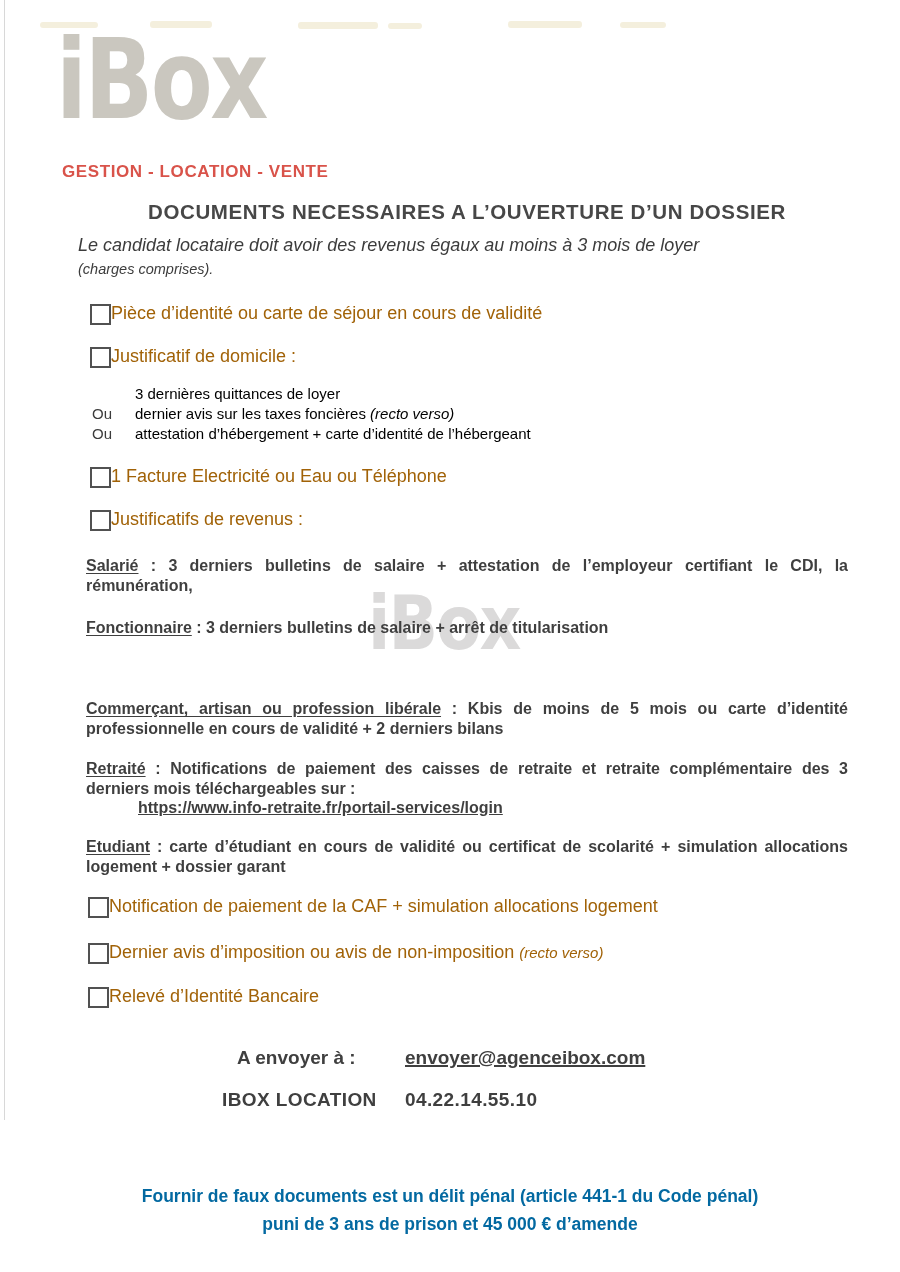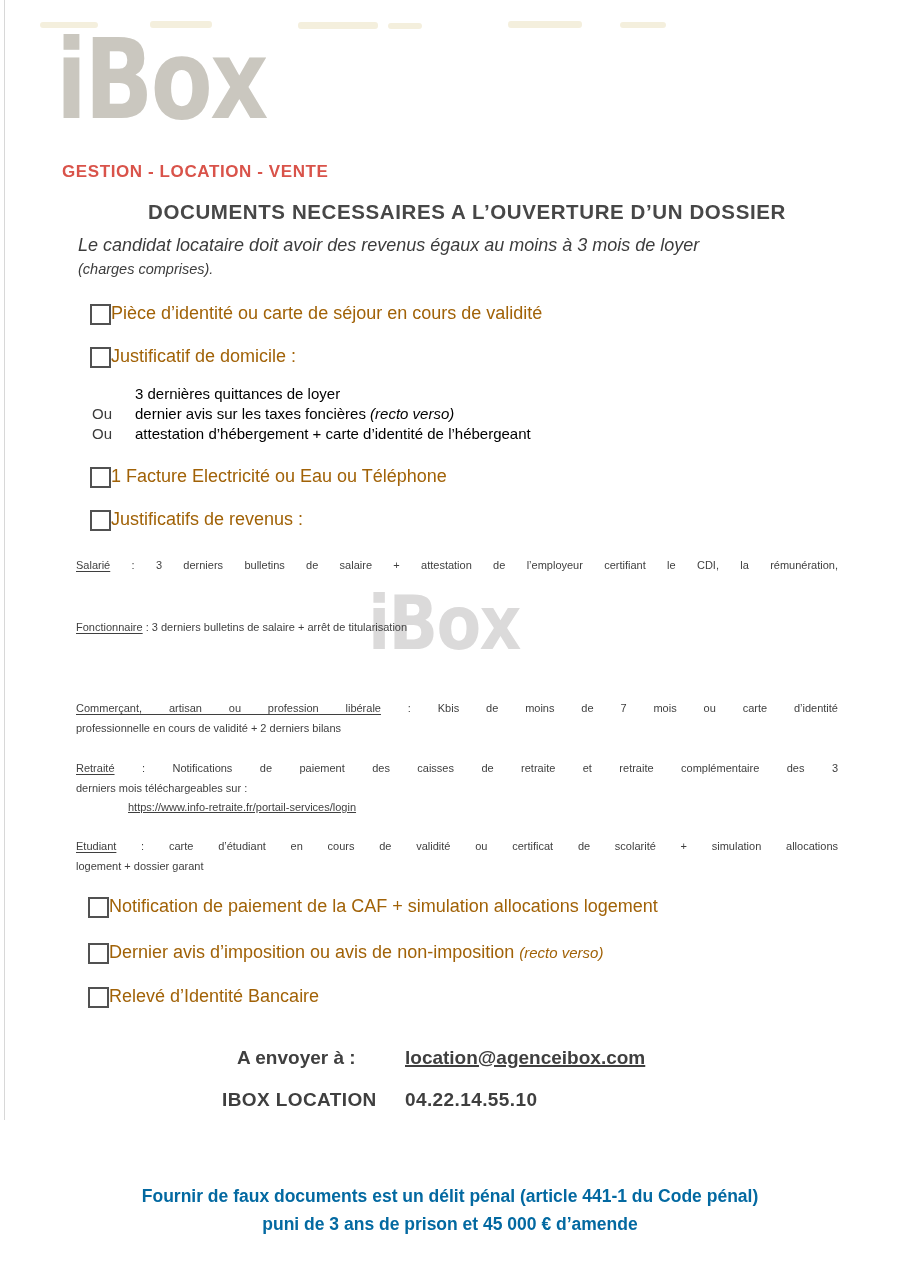--- a/index.html
+++ b/index.html
@@ -46,21 +46,21 @@
     margin-top:2px; flex:0 0 auto;
   }
   .chk-label { font-size:18px; line-height:23px; color:#a16207; }
   .rv { font-style:italic; font-size:15px; }
   
   .opts { left:92px; top:384px; }
   .opt-line { display:flex; line-height:20px; }
   .opt-pre  { width:43px; font-size:15px; color:#3c3c3c; flex:0 0 auto; }
   .opt-txt  { font-size:15px; color:#000000; }
   
-  .para { left:76px; width:762px; font-size:11px; line-height:19.5px; color:#3f3f3f; }
+  .para { left:86px; width:762px; font-size:16px; line-height:19.5px; color:#3f3f3f;font-weight:bold; }
   .lead { text-decoration:underline; text-underline-offset:2px; }
   .jfull { text-align:justify; text-align-last:justify; }
   .url-line { padding-left:52px; }
   .url-link { text-decoration:underline; color:#3f3f3f; }
   
   .send-row { left:0; top:0; width:100%; height:24px; font-weight:bold; font-size:19px; color:#3f3f3f; }
   .send-row span { position:absolute; white-space:nowrap; }
   .send-label  { left:237px; }
   .send-email  { left:405px; text-decoration:underline; text-decoration-thickness:2px; }
   .send-agency { left:222px; letter-spacing:.4px; }
@@ -132,21 +132,21 @@
   <div class="layer para" style="top:556px;">
     <div class="jfull"><span class="lead">Salarié</span><span> : 3 derniers bulletins de salaire + attestation de l’employeur certifiant le CDI, la rémunération,</span></div>
   </div>
 
   <div class="layer para" style="top:618px;">
     <div><span class="lead">Fonctionnaire</span><span> : 3 derniers bulletins de salaire + arrêt de titularisation</span></div>
   </div>
 
 
   <div class="layer para" style="top:699px;">
-    <div class="jfull"><span class="lead">Commerçant, artisan ou profession libérale</span><span> : Kbis de moins de 7 mois ou carte d’identité</span></div>
+    <div class="jfull"><span class="lead">Commerçant, artisan ou profession libérale</span><span> : Kbis de moins de 5 mois ou carte d’identité</span></div>
     <div>professionnelle en cours de validité + 2 derniers bilans</div>
   </div>
 
   <div class="layer para" style="top:759px;">
     <div class="jfull"><span class="lead">Retraité</span><span> : Notifications de paiement des caisses de retraite et retraite complémentaire des 3</span></div>
     <div>derniers mois téléchargeables sur :</div>
     <div class="url-line"><span class="url-link">https://www.info-retraite.fr/portail-services/login</span></div>
   </div>
 
   <div class="layer para" style="top:837px;">
@@ -162,21 +162,21 @@
     <div class="chk-box"></div>
     <div class="chk-label"><span>Dernier avis d’imposition ou avis de non-imposition </span><span class="rv">(recto verso)</span></div>
   </div>
   <div class="layer chk-row" style="left:88px;top:985px;">
     <div class="chk-box"></div>
     <div class="chk-label">Relevé d’Identité Bancaire</div>
   </div>
 
   <div class="layer send-row" style="top:1047px;">
     <span class="send-label">A envoyer à :</span>
-    <span class="send-email">location@agenceibox.com</span>
+    <span class="send-email">envoyer@agenceibox.com</span>
   </div>
   <div class="layer send-row" style="top:1089px;">
     <span class="send-agency">IBOX LOCATION</span>
     <span class="send-phone">04.22.14.55.10</span>
   </div>
 
   <div class="layer warning">
     <div>Fournir de faux documents est un délit pénal (article 441-1 du Code pénal)</div>
     <div>puni de 3 ans de prison et 45 000 € d’amende</div>
   </div>

